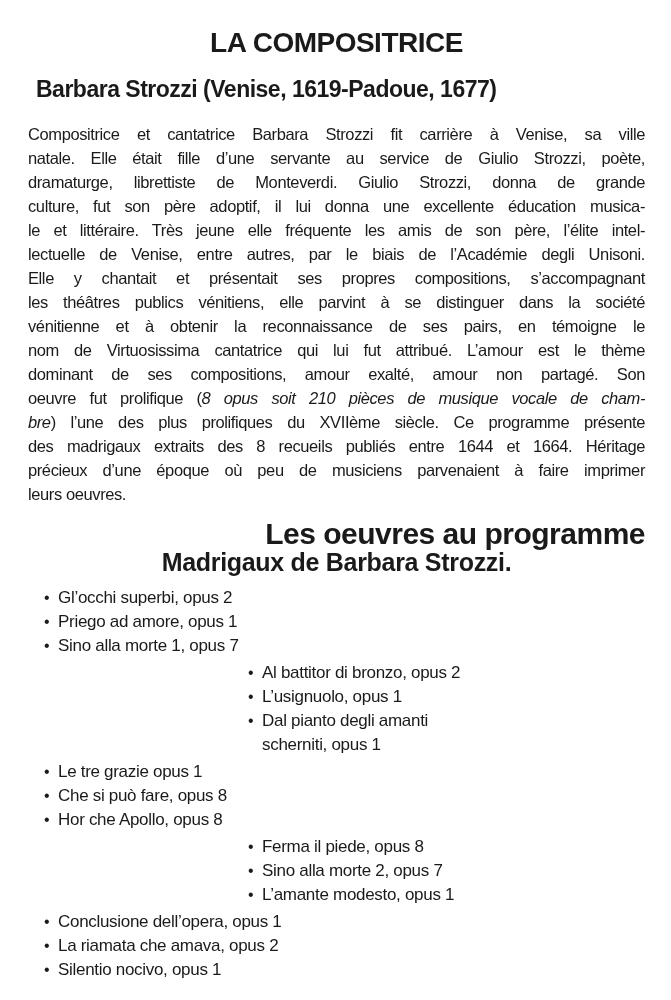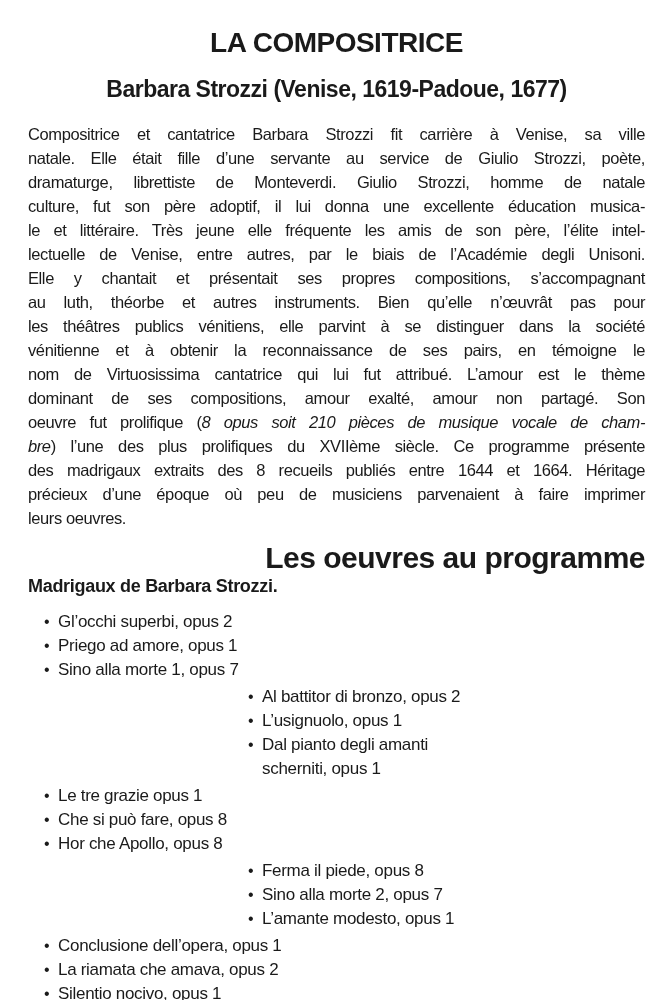--- a/index.html
+++ b/index.html
@@ -20,22 +20,22 @@
   }
   .title {
     margin: 0;
     text-align: center;
     font-size: 28px;
     line-height: 30px;
     font-weight: 700;
     letter-spacing: -0.5px;
   }
   .subtitle {
-    margin: 18px 0 0 0;
-    text-align: center;
+    margin: 18px 0 0 8px;
+    text-align: left;
     font-size: 23px;
     line-height: 26px;
     font-weight: 700;
     letter-spacing: -0.5px;
   }
   .bio {
     margin-top: 20px;
     font-size: 16.5px;
     letter-spacing: -0.4px;
     line-height: 24px;
@@ -51,22 +51,22 @@
   .program-heading {
     margin: 12px 0 0 0;
     text-align: right;
     font-size: 30px;
     line-height: 32px;
     font-weight: 700;
     letter-spacing: -0.5px;
   }
   .program-subheading {
     margin: 2px 0 12px 0;
-    text-align: left;
-    font-size: 18px;
+    text-align: center;
+    font-size: 25px;
     line-height: 21px;
     font-weight: 700;
     letter-spacing: -0.3px;
   }
   .program-list {
     margin-top: 13px;
     font-size: 17px;
     letter-spacing: -0.3px;
     line-height: 24px;
   }
@@ -85,26 +85,25 @@
 </style>
 </head>
 <body>
 
 <div class="page">
   <h1 class="title">LA COMPOSITRICE</h1>
   <h2 class="subtitle">Barbara Strozzi (Venise, 1619-Padoue, 1677)</h2>
   <div class="bio" id="bio">
       <div class="bio-line"><span>Compositrice et cantatrice Barbara Strozzi fit carrière à Venise, sa ville</span></div>
       <div class="bio-line"><span>natale. Elle était fille d’une servante au service de Giulio Strozzi, poète,</span></div>
-      <div class="bio-line"><span>dramaturge, librettiste de Monteverdi. Giulio Strozzi, homme de natale</span></div>
+      <div class="bio-line"><span>dramaturge, librettiste de Monteverdi. Giulio Strozzi, donna de grande</span></div>
       <div class="bio-line"><span>culture, fut son père adoptif, il lui donna une excellente éducation musica-</span></div>
       <div class="bio-line"><span>le et littéraire. Très jeune elle fréquente les amis de son père, l’élite intel-</span></div>
       <div class="bio-line"><span>lectuelle de Venise, entre autres, par le biais de l’Académie degli Unisoni.</span></div>
       <div class="bio-line"><span>Elle y chantait et présentait ses propres compositions, s’accompagnant</span></div>
-      <div class="bio-line"><span>au luth, théorbe et autres instruments. Bien qu’elle n’œuvrât pas pour</span></div>
       <div class="bio-line"><span>les théâtres publics vénitiens, elle parvint à se distinguer dans la société</span></div>
       <div class="bio-line"><span>vénitienne et à obtenir la reconnaissance de ses pairs, en témoigne le</span></div>
       <div class="bio-line"><span>nom de Virtuosissima cantatrice qui lui fut attribué. L’amour est le thème</span></div>
       <div class="bio-line"><span>dominant de ses compositions, amour exalté, amour non partagé. Son</span></div>
       <div class="bio-line"><span>oeuvre fut prolifique (</span><span class="it">8 opus soit 210 pièces de musique vocale de cham-</span></div>
       <div class="bio-line"><span class="it">bre</span><span>) l’une des plus prolifiques du XVIIème siècle. Ce programme présente</span></div>
       <div class="bio-line"><span>des madrigaux extraits des 8 recueils publiés entre 1644 et 1664. Héritage</span></div>
       <div class="bio-line"><span>précieux d’une époque où peu de musiciens parvenaient à faire imprimer</span></div>
       <div class="bio-line last"><span>leurs oeuvres.</span></div>
     </div>

